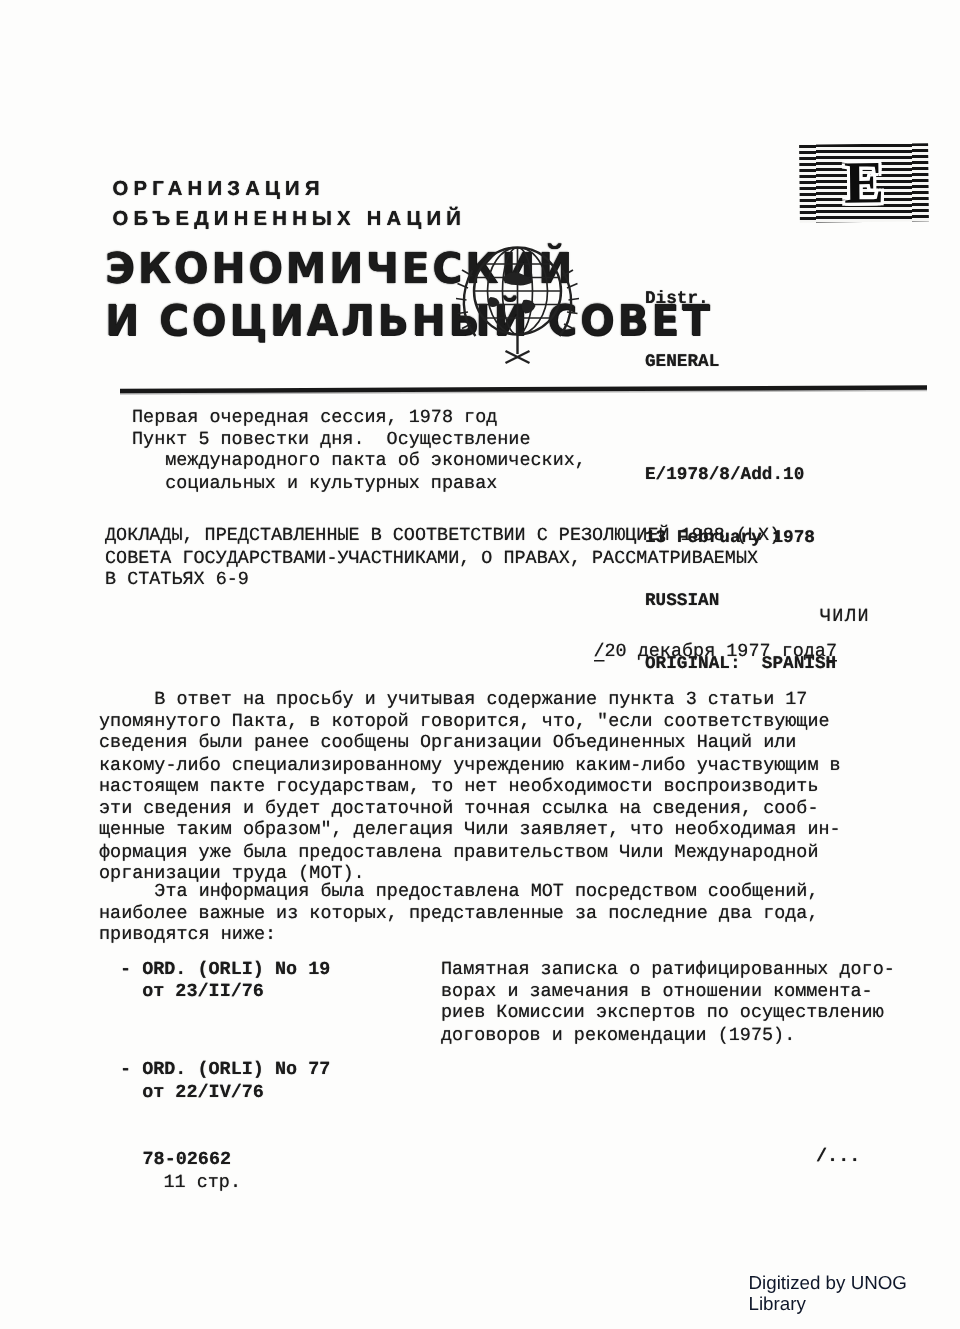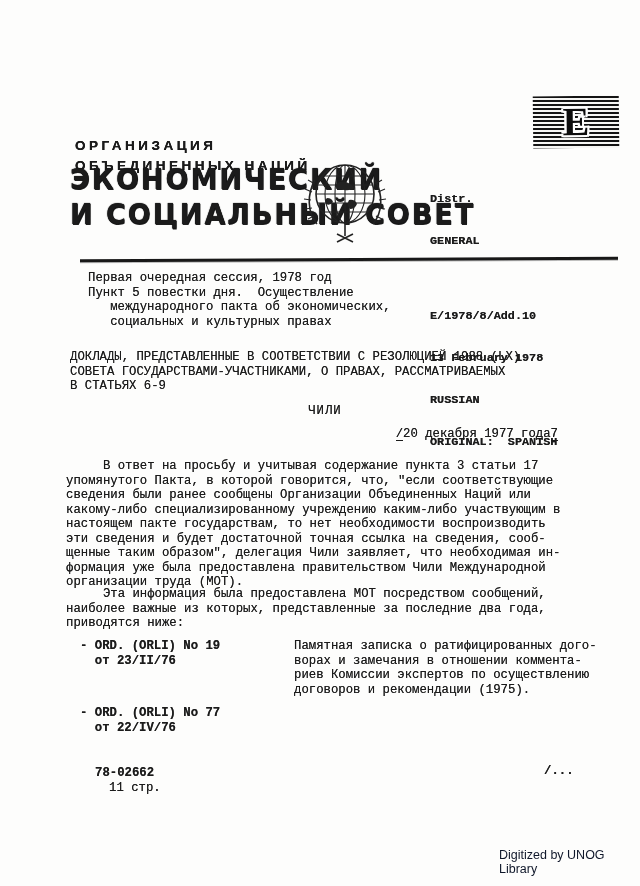--- a/index.html
+++ b/index.html
@@ -71,21 +71,21 @@
   .rule{
     height:3px;background:#181818;
     transform:rotate(-0.25deg);
     box-shadow:0 1px 0 rgba(0,0,0,.25);
   }
 
   .title-block{
     white-space:pre-line;
   }
   .country{
-    text-align:center;
+    text-align:right;
     letter-spacing:1px;
   }
   .date-line{text-align:right;}
   .bracket{
     display:inline-block;
     border-bottom:1.5px solid #1b1b1b;
     line-height:11px;
   }
 
   .list-row{position:absolute;left:80px;width:520px;display:flex;}
@@ -106,21 +106,21 @@
 </style>
 </head>
 <body>
 
 <div class="page">
 
   <div class="abs stamp" style="left:533px;top:96px;">
     <span class="stamp-letter">E</span>
   </div>
 
-  <div class="abs" style="left:75px;top:116px;margin-top:20px;">
+  <div class="abs" style="left:75px;top:116px;">
     <div class="org-line">ОРГАНИЗАЦИЯ</div>
     <div class="org-line">ОБЪЕДИНЕННЫХ НАЦИЙ</div>
   </div>
 
   <div class="abs" style="left:70px;top:162px;">
     <div class="council-line">ЭКОНОМИЧЕСКИЙ</div>
     <div class="council-line">И СОЦИАЛЬНЫЙ СОВЕТ</div>
   </div>
 
   <div class="abs" style="left:297px;top:150px;">

